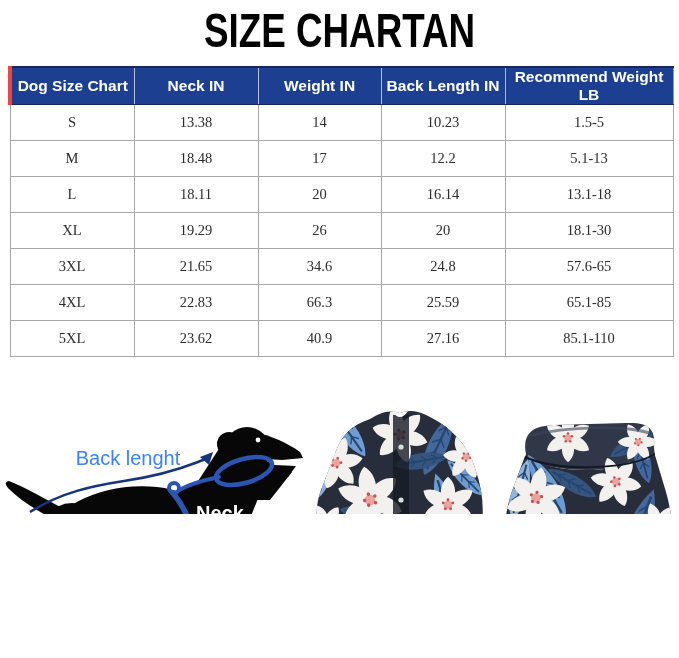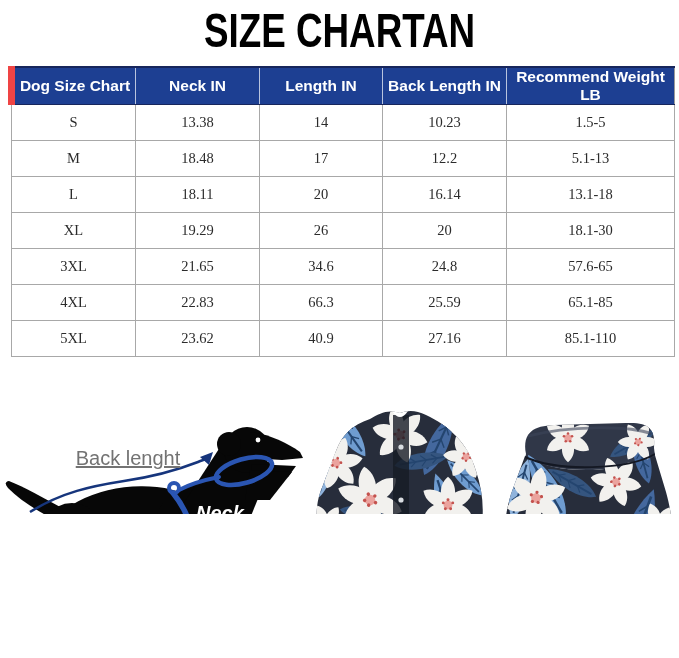--- a/index.html
+++ b/index.html
@@ -10,29 +10,29 @@
          font-size:46px;font-weight:bold;color:#000;
          transform:scaleX(.80) scaleY(1.06);transform-origin:center top;
          letter-spacing:0px;white-space:nowrap;}
   
   table.size-chart{position:absolute;left:8px;top:66px;width:663px;
          border-collapse:collapse;table-layout:fixed;}
   table.size-chart th{height:31px;background:#1d3f92;color:#fff;
          font-size:15.5px;font-weight:bold;text-align:center;vertical-align:middle;
          border-top:2px solid #17265c;border-bottom:1px solid #17265c;
          border-left:1px solid #b9c4de;padding:0;}
-  table.size-chart th:first-child{border-left:7px solid #ef4444;margin-left:28px;}
+  table.size-chart th:first-child{border-left:4px solid #ef4444;margin-left:28px;}
   table.size-chart th:last-child{border-right:1px solid #9a9a9a;}
   table.size-chart td{height:35px;text-align:center;vertical-align:middle;
          font-family:"Liberation Serif",serif;font-size:14.5px;color:#2b2b2b;
          border:1px solid #a8a8a8;padding:0;background:#fff;}
   
   .diagram-label{position:absolute;font-family:"Liberation Sans",sans-serif;white-space:nowrap;}
-  .lbl-back{left:62px;top:447px;width:132px;text-align:center;font-size:20px;color:#737373;text-decoration:underline;}
-  .lbl-neck{left:196px;top:502px;font-size:20px;font-weight:bold;color:#fff;font-style:italic;}
+  .lbl-back{left:62px;top:447px;width:132px;text-align:center;font-size:20px;color:#3b82f6;}
+  .lbl-neck{left:196px;top:502px;font-size:20px;font-weight:bold;color:#fff;}
   .lbl-chest{left:126px;top:530px;font-size:20px;font-weight:bold;color:#fff;}
   .abs{position:absolute;}
 </style>
 </head>
 <body>
 
 <div class="page">
 
   <svg class="abs" width="0" height="0" aria-hidden="true">
     <defs>
@@ -69,21 +69,21 @@
       <col style="width:124px">
         <col style="width:124px">
         <col style="width:123px">
       <col style="width:124px">
         <col style="width:168px">
     </colgroup>
     <thead>
         <tr id="thead-row">
           <th>Dog Size Chart</th>
           <th>Neck IN</th>
-          <th>Length IN</th>
+          <th>Weight IN</th>
           <th>Back Length IN</th>
           <th>Recommend Weight LB</th>
         </tr>
       </thead>
     <tbody id="tbody">
         <tr>
           <td>S</td>
           <td>13.38</td>
           <td>14</td>
           <td>10.23</td>

